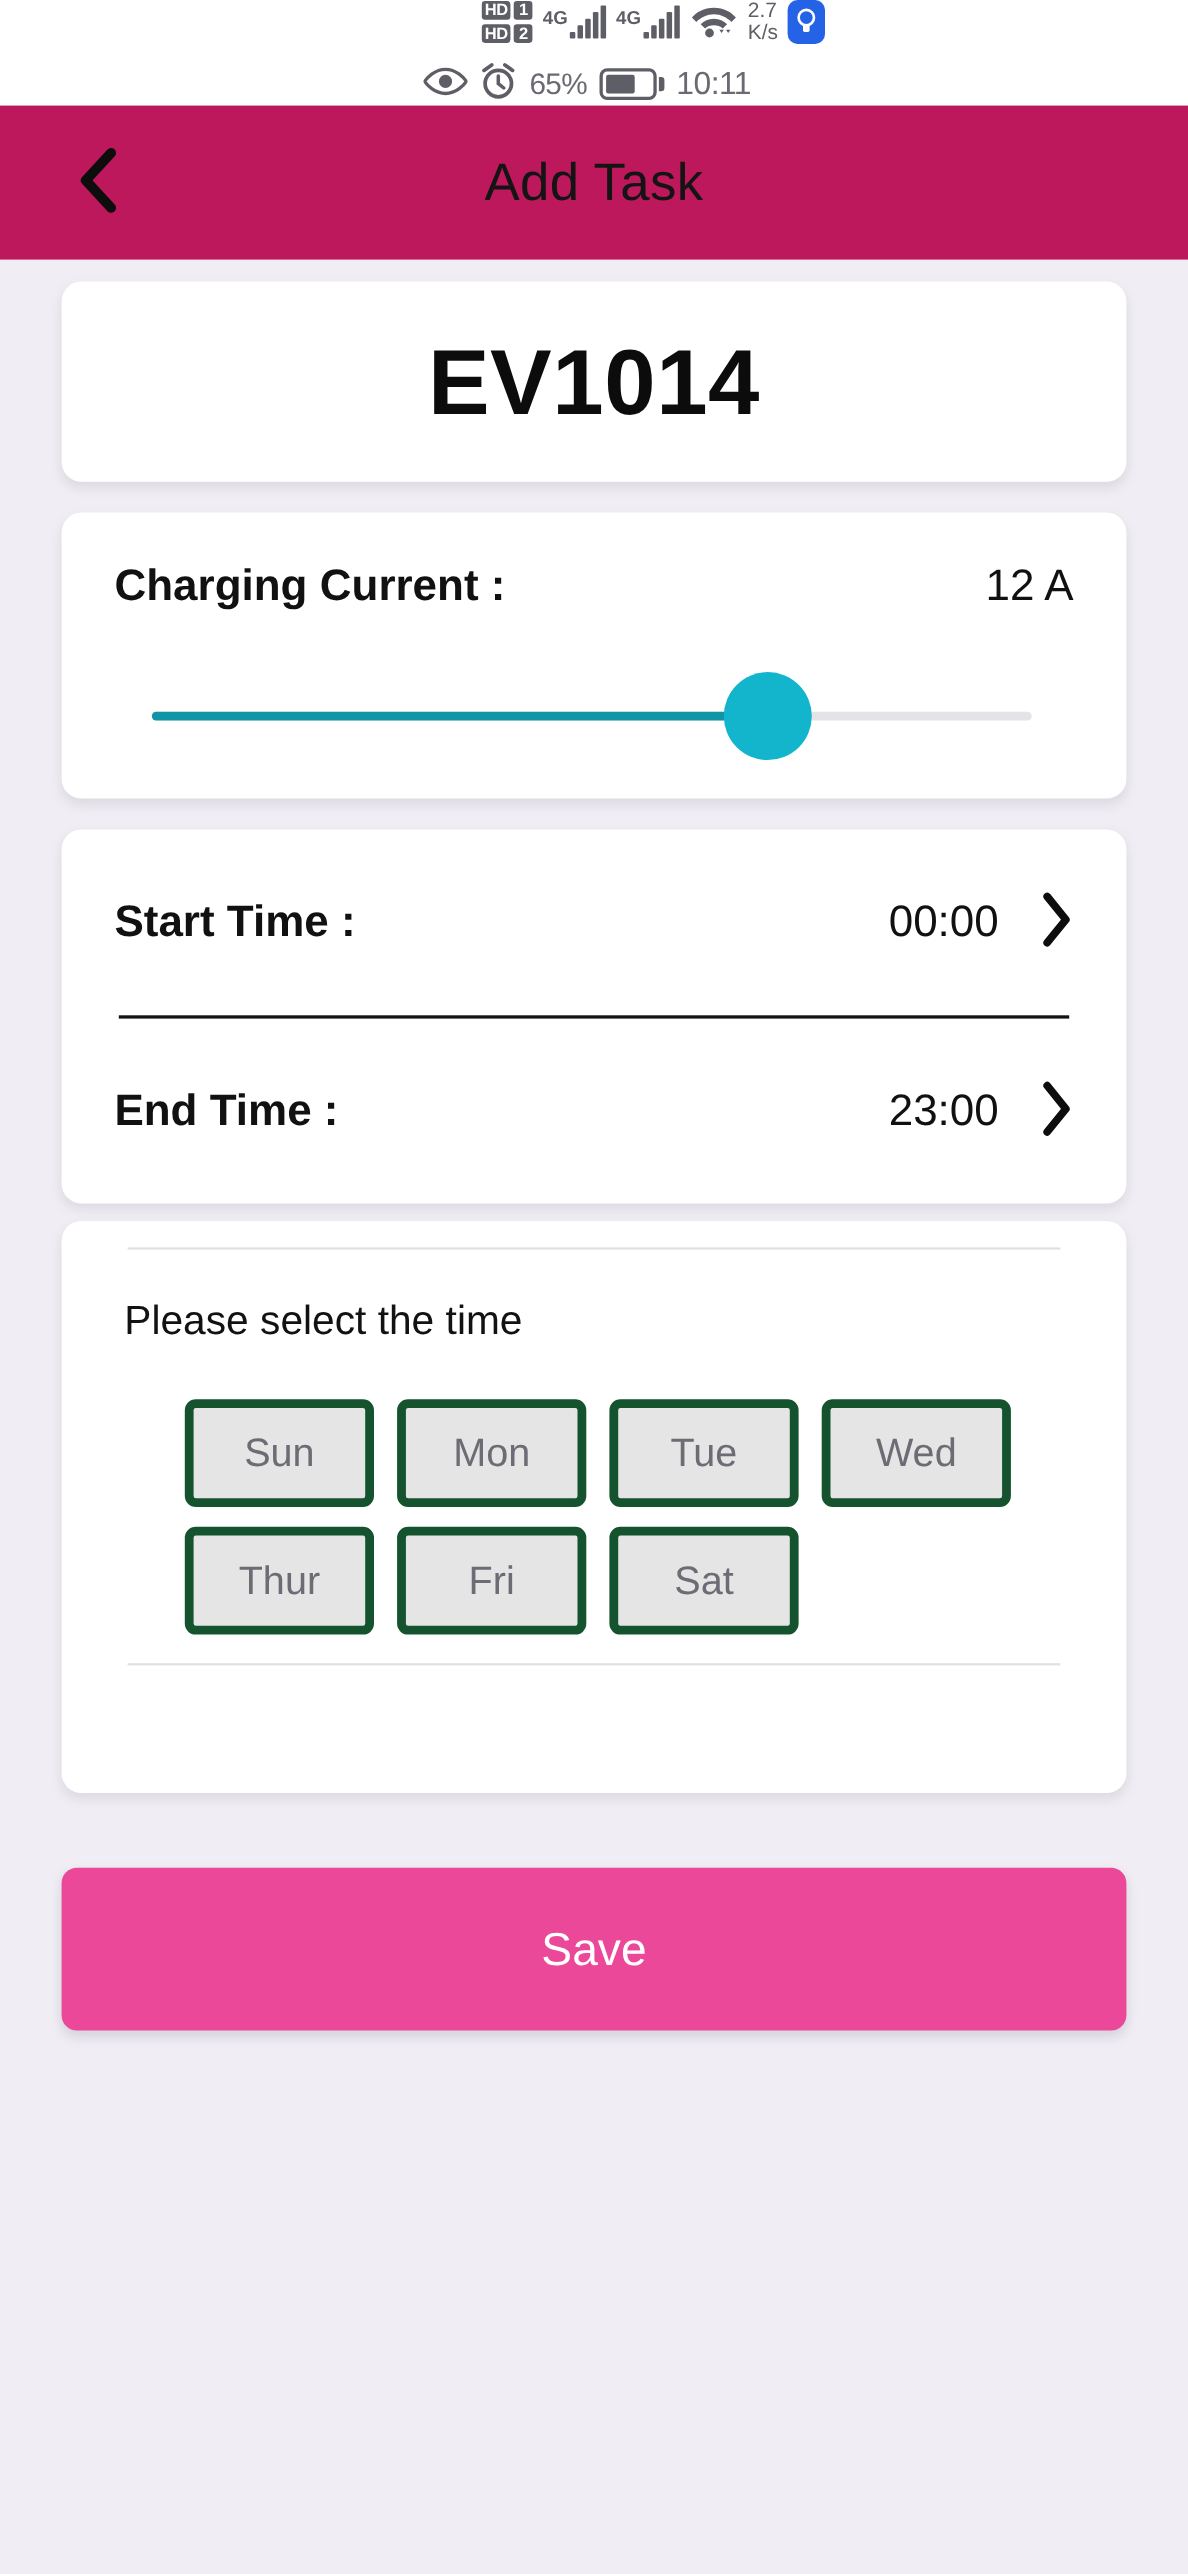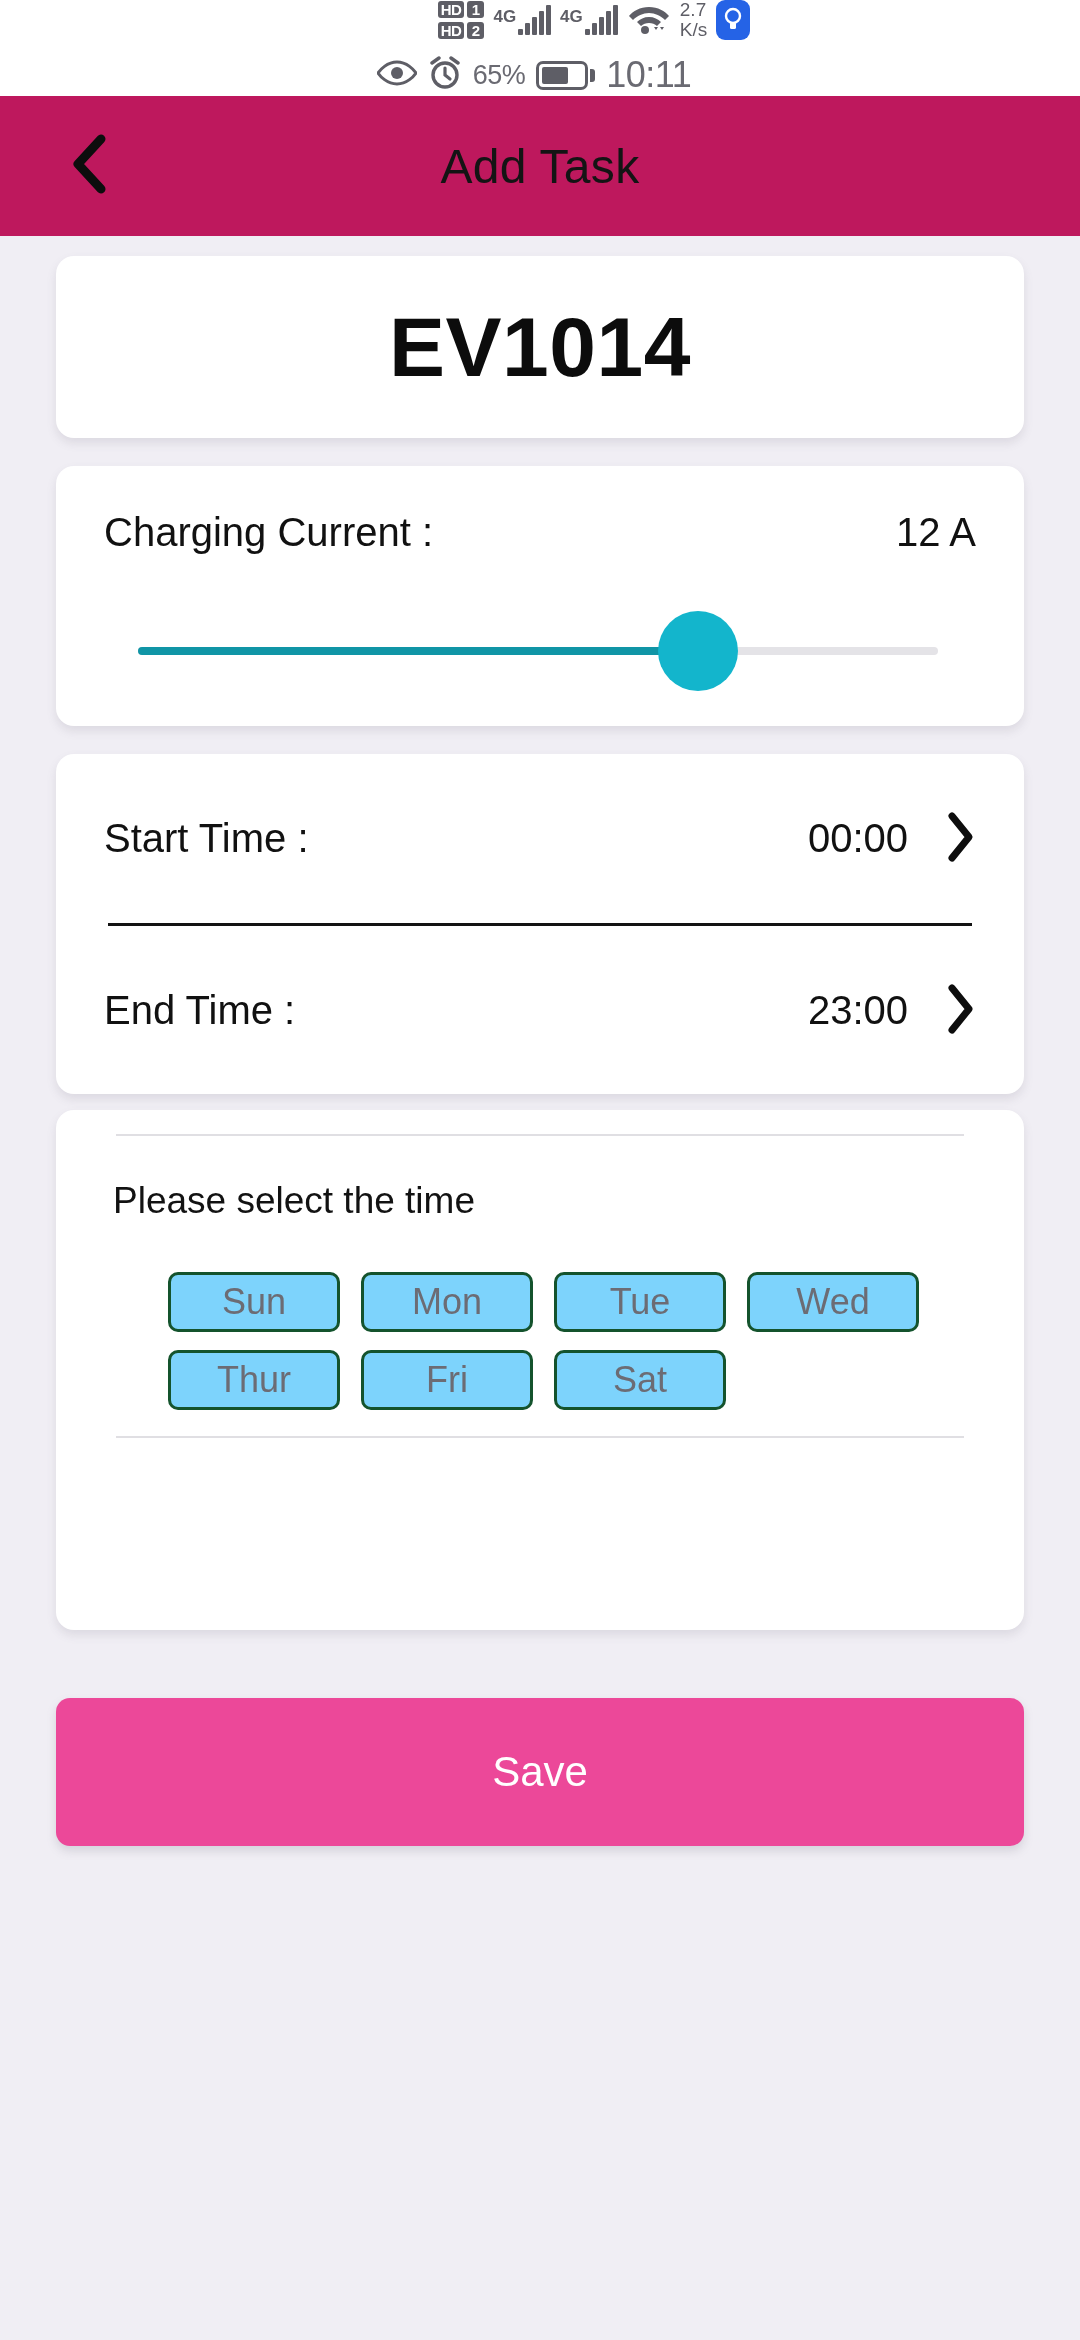--- a/index.html
+++ b/index.html
@@ -117,21 +117,21 @@
     display: flex;
     align-items: center;
     justify-content: center;
   }
   .batt-text {
     font-size: 27px;
     color: #6a6a72;
     letter-spacing: -0.5px;
   }
   .clock-text {
-    font-size: 36px;
+    font-size: 29px;
     color: #6a6a72;
     letter-spacing: -0.5px;
   }
   .battery {
     display: flex;
     align-items: center;
   }
   .battery-body {
     width: 52px;
     height: 29px;
@@ -215,20 +215,21 @@
     padding: 44px 48px 0 48px;
   }
   .row-between {
     display: flex;
     align-items: center;
     justify-content: space-between;
   }
   .label-lg {
     font-size: 40px;
     color: #111111;
+    font-weight: bold;
   }
   .value-lg {
     font-size: 40px;
     color: #111111;
   }
   .slider-wrap {
     position: relative;
     margin-top: 56px;
     height: 80px;
   }
@@ -304,24 +305,24 @@
     margin-top: 50px;
     padding-left: 68px;
   }
   .days-row {
     display: flex;
     gap: 21px;
     margin-bottom: 18px;
   }
   .day-chip {
     width: 172px;
-    height: 60px;
-    border: 3px solid #14532d;
+    height: 98px;
+    border: 8px solid #14532d;
     border-radius: 10px;
-    background: #7dd3fc;
+    background: #e5e5e5;
     display: flex;
     align-items: center;
     justify-content: center;
     font-size: 36px;
     color: #6c6c74;
     cursor: pointer;
     box-sizing: border-box;
   }
 
   #save-button {

